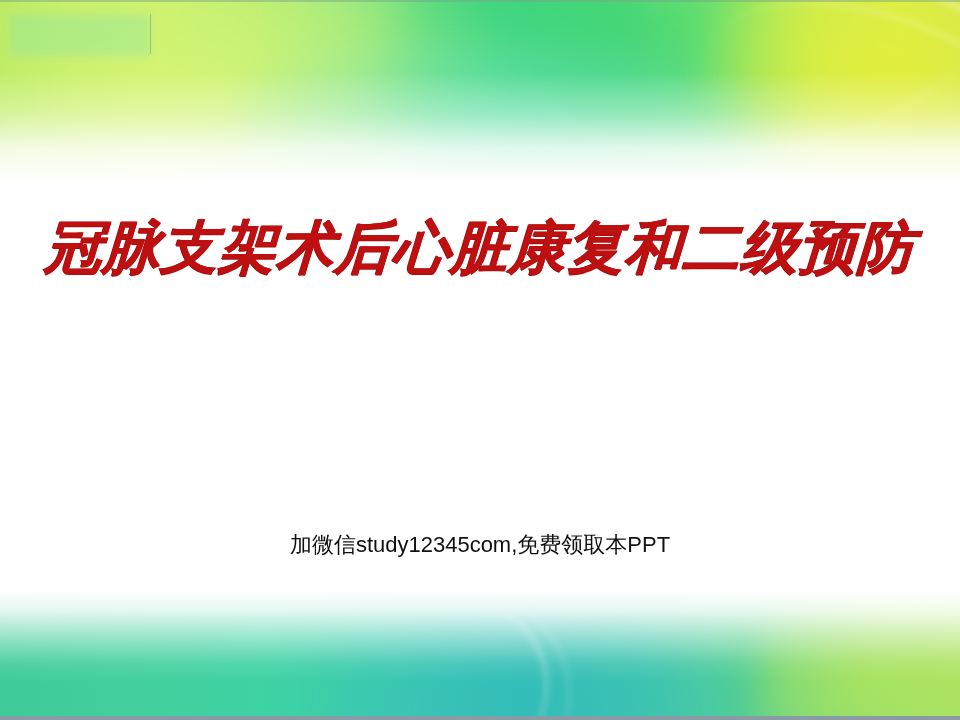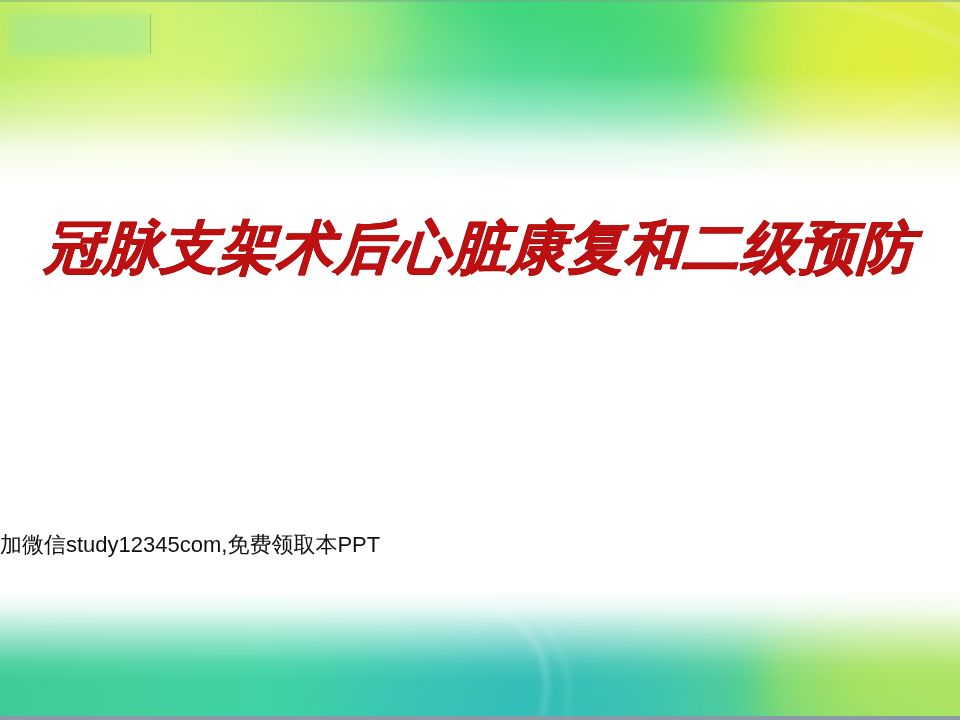--- a/index.html
+++ b/index.html
@@ -284,20 +284,21 @@
       0 0.6px 0 #a81010;
     transform: skewX(-3deg);
   }
 
   
   .subtitle {
     position: absolute;
     left: 0;
     top: 531px;
     width: 960px;
+    text-align: center;
     font-family: "Liberation Sans", "DejaVu Sans", sans-serif;
     font-size: 22px;
     line-height: 1.25;
     color: #101010;
     white-space: nowrap;
   }
 </style>
 </head>
 <body>
 

